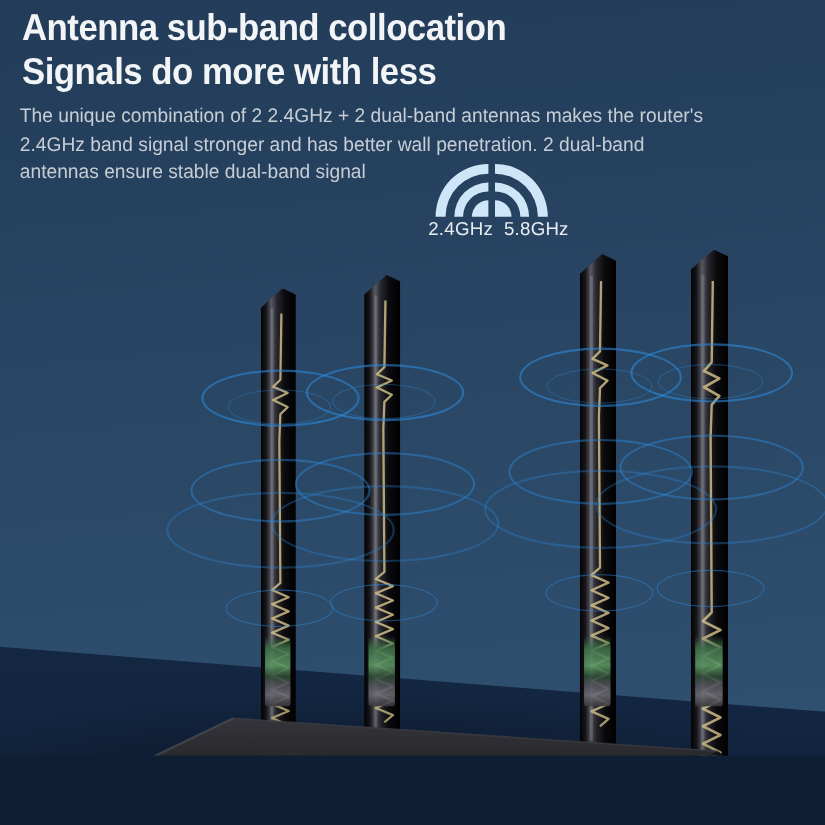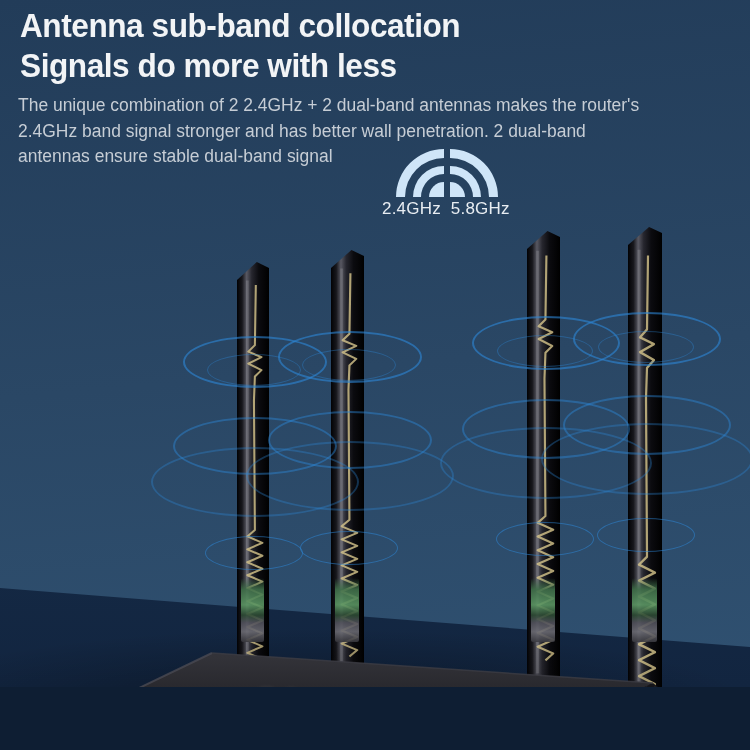--- a/index.html
+++ b/index.html
@@ -14,21 +14,21 @@
     background:linear-gradient(175deg,#223c59 0%,#2a4765 55%,#2f5070 100%);
     clip-path:polygon(0 0,750px 0,750px 647px,0 588px);
   }
   .headline{position:absolute;left:20px;top:5px;z-index:2;color:#f2f4f6;
     font-weight:bold;font-size:34px;line-height:40px;letter-spacing:-.5px;
     transform:scaleX(.93);transform-origin:left top;white-space:nowrap;}
   .desc{position:absolute;left:18px;top:93px;z-index:2;color:#c6cdd5;
     font-size:18px;line-height:25.5px;transform:scaleX(.97);transform-origin:left top;white-space:nowrap;}
   .band-icon{position:absolute;left:389px;top:141px;z-index:2;}
   .band-labels{position:absolute;left:377px;top:199px;width:145px;z-index:2;
-    color:#e8edf2;font-size:17px;text-align:left;white-space:nowrap;letter-spacing:.2px;}
+    color:#e8edf2;font-size:17px;text-align:right;white-space:nowrap;letter-spacing:.2px;}
   .band-labels span{margin:0 5px;}
   
   .antenna{position:absolute;z-index:3;
     background:linear-gradient(90deg,#020204 0%,#17171c 16%,#585862 30%,#26262e 46%,#0b0b0f 68%,#000 100%);
     clip-path:polygon(0 18px,62% 0,100% 6px,100% 100%,0 100%);}
   .antenna svg{position:absolute;left:0;top:0;width:100%;height:100%;}
   .ant-base{position:absolute;left:4px;right:5px;height:64px;opacity:.9;border-radius:2px;
     background:linear-gradient(180deg,rgba(62,110,70,0) 0%,#3f6e49 18%,#5a9562 42%,#2c4a33 58%,#50505a 70%,#6a6a72 84%,#3a3a40 100%);}
   
   .ring{position:absolute;border-radius:50%;z-index:4;border:2px solid rgba(45,135,215,.75);}

